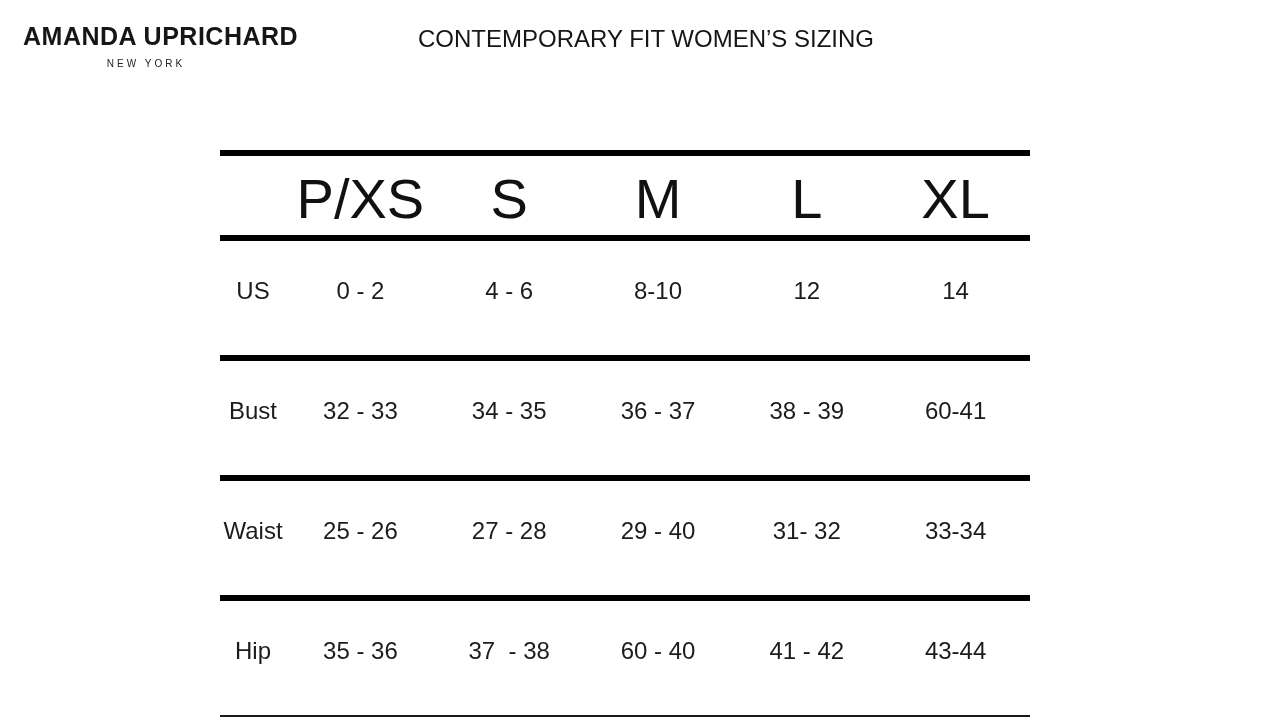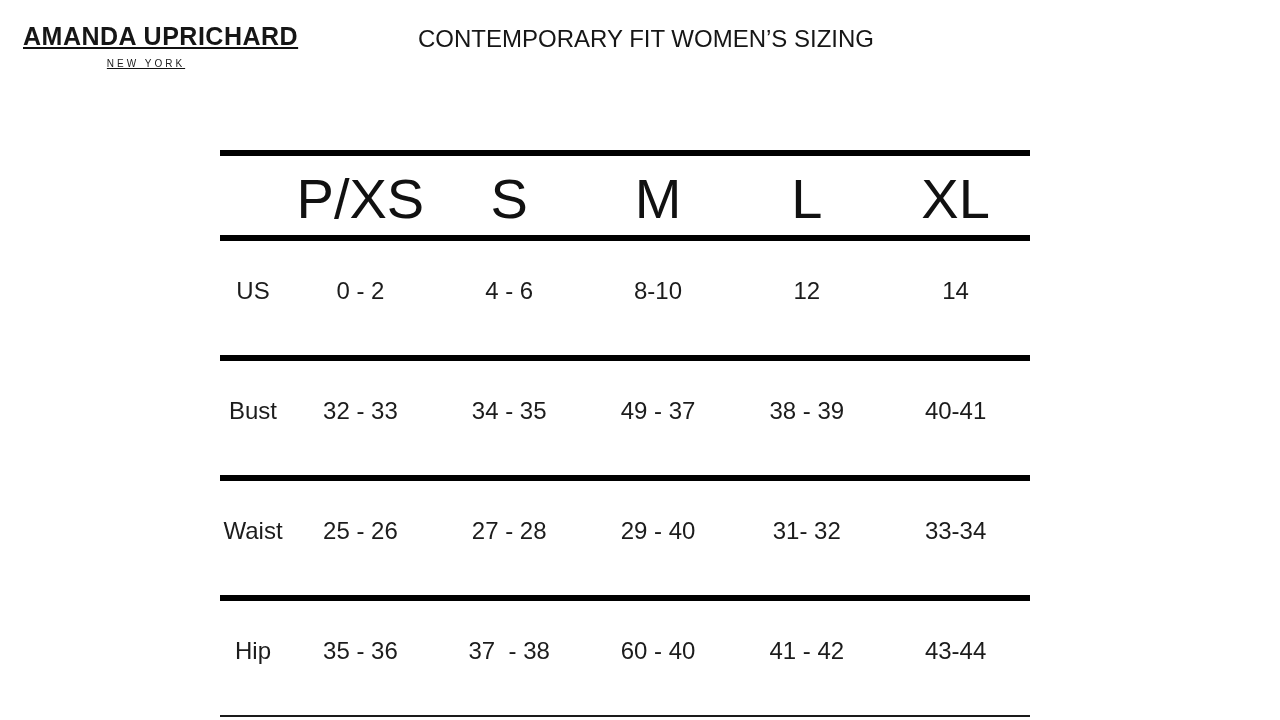--- a/index.html
+++ b/index.html
@@ -14,21 +14,20 @@
     overflow: hidden;
   }
 
   
   .brand {
     position: absolute;
     left: 23px;
     top: 22px;
     width: 246px;
     text-align: center;
-    text-decoration: underline;
   }
   .brand-name {
     font-size: 25px;
     font-weight: bold;
     letter-spacing: 0.5px;
     white-space: nowrap;
     color: #161616;
   }
   .brand-sub {
     margin-top: 7px;
@@ -111,23 +110,23 @@
     <div class="cell">4 - 6</div>
     <div class="cell">8-10</div>
     <div class="cell">12</div>
     <div class="cell">14</div>
   </div>
 
   <div class="t-row data">
     <div class="cell row-label">Bust</div>
     <div class="cell">32 - 33</div>
     <div class="cell">34 - 35</div>
-    <div class="cell">49 - 37</div>
+    <div class="cell">36 - 37</div>
     <div class="cell">38 - 39</div>
-    <div class="cell">40-41</div>
+    <div class="cell">60-41</div>
   </div>
 
   <div class="t-row data">
     <div class="cell row-label">Waist</div>
     <div class="cell">25 - 26</div>
     <div class="cell">27 - 28</div>
     <div class="cell">29 - 40</div>
     <div class="cell">31- 32</div>
     <div class="cell">33-34</div>
   </div>

